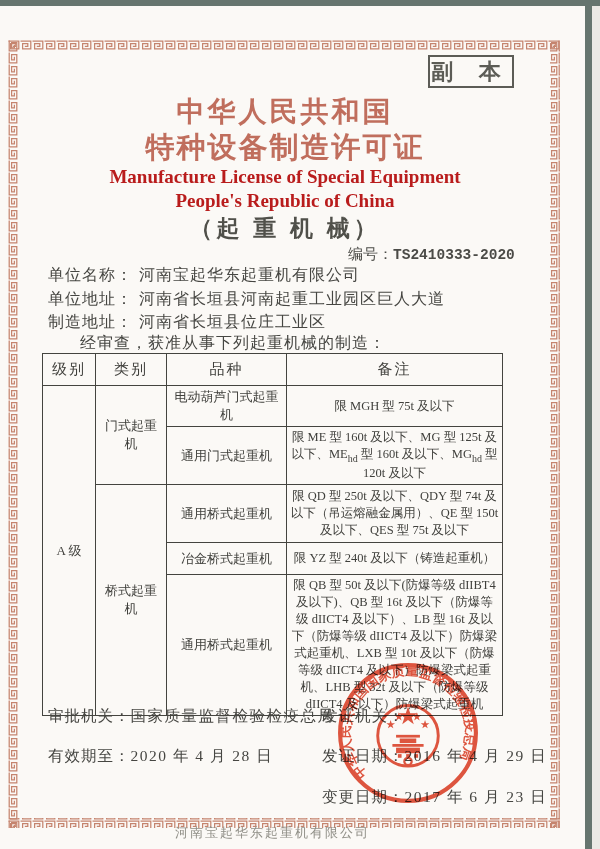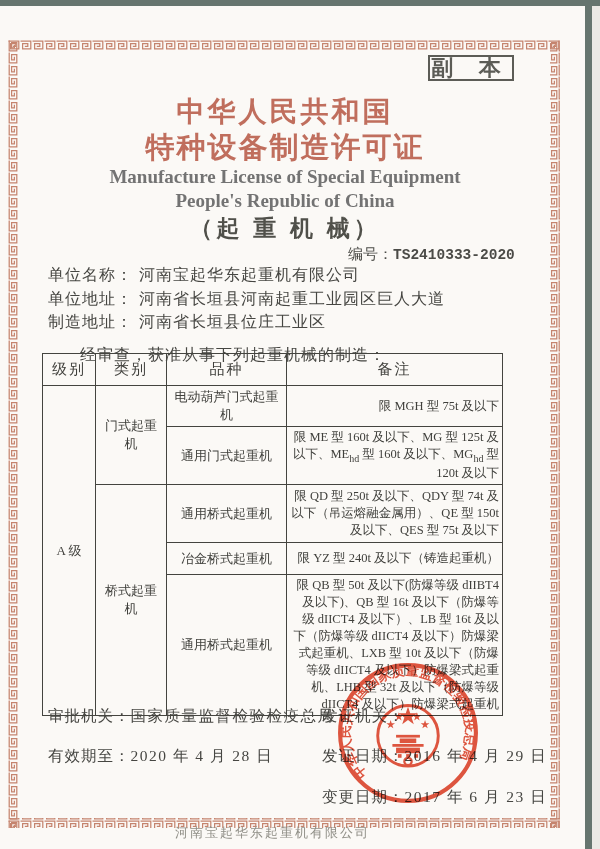--- a/index.html
+++ b/index.html
@@ -9,29 +9,29 @@
     font-family:"Liberation Serif","DejaVu Serif",serif;
     color:#4b4b47;
   }
   .abs{position:absolute;}
   
   .scan-top{left:0;top:0;width:600px;height:6px;background:#66756f;}
   .scan-right{left:585px;top:0;width:7px;height:849px;background:#66756f;}
   .scan-right-margin{left:592px;top:0;width:8px;height:849px;background:#ebe9e5;}
   
   .copy-box{
-    left:428px;top:55px;width:86px;height:26px;
+    left:428px;top:55px;width:86px;height:33px;
     border:2.5px solid #5c5c56;display:flex;align-items:center;justify-content:center;
     font-size:22px;font-weight:bold;letter-spacing:10px;color:#5c5c56;
     box-sizing:border-box;background:#fbf9f6;
   }
   .title-cn{left:0;width:570px;text-align:center;color:#c06e5d;font-weight:bold;}
   .title-cn1{top:93px;font-size:28px;letter-spacing:3px;}
   .title-cn2{top:128px;font-size:29px;letter-spacing:2px;}
-  .title-en{left:0;width:570px;text-align:center;color:#737373;font-weight:bold;font-size:19px;}
+  .title-en{left:0;width:570px;text-align:center;color:#b91c1c;font-weight:bold;font-size:19px;}
   .title-en1{top:166px;}
   .title-en2{top:190px;}
   .cat-line{left:0;top:213px;width:570px;text-align:center;color:#50504a;font-size:23px;font-weight:bold;letter-spacing:4px;}
   .license-line{left:348px;top:245px;font-size:15px;color:#4b4b47;}
   .license-no{font-family:"Liberation Mono","DejaVu Sans Mono",monospace;font-size:14.5px;font-weight:bold;}
   .info-line{left:48px;font-size:16px;color:#464642;white-space:nowrap;}
   .info-label{letter-spacing:1px;}
   .info-value{margin-left:6px;letter-spacing:1px;}
   .note-line{left:80px;font-size:16px;color:#464642;letter-spacing:1px;}
   
@@ -39,21 +39,21 @@
     position:absolute;left:42px;top:353px;width:460px;
     border-collapse:collapse;table-layout:fixed;
     font-size:13px;color:#3f3f3b;
   }
   table.lic td,table.lic th{
     border:1.4px solid #44443f;vertical-align:middle;
     padding:2px 3px;font-weight:normal;
   }
   th.hdr{font-size:15px;letter-spacing:2px;height:27px;margin-top:20px;}
   td.c-grade,td.c-cat,td.c-var{text-align:center;}
-  td.c-remark{text-align:right;padding:3px 7px;font-size:12.5px;line-height:1.36;}
+  td.c-remark{text-align:center;padding:3px 7px;font-size:12.5px;line-height:1.36;}
   tr.row-0 td{height:27px;}
   tr.row-1 td{height:43px;}
   tr.row-2 td{height:53px;}
   tr.row-3 td{height:27px;}
   tr.row-4 td{height:118px;}
   td.c-remark sub{font-size:10px;}
   
   .field{font-size:15.5px;color:#464642;white-space:nowrap;}
   .field .lab{letter-spacing:1px;}
   .field .val{letter-spacing:1.5px;}
@@ -102,21 +102,21 @@
 
 <div class="abs info-line" style="top:265px;font-family:Liberation Mono, monospace;">
   <span class="info-label">单位名称：</span><span class="info-value">河南宝起华东起重机有限公司</span>
 </div>
 <div class="abs info-line" style="top:289px;">
   <span class="info-label">单位地址：</span><span class="info-value">河南省长垣县河南起重工业园区巨人大道</span>
 </div>
 <div class="abs info-line" style="top:312px;">
   <span class="info-label">制造地址：</span><span class="info-value">河南省长垣县位庄工业区</span>
 </div>
-<div class="abs note-line" style="top:345px;">经审查，获准从事下列起重机械的制造：</div>
+<div class="abs note-line" style="top:333px;">经审查，获准从事下列起重机械的制造：</div>
 
 <table class="lic">
   <colgroup>
     <col style="width:53px">
       <col style="width:71px">
       <col style="width:120px">
       <col style="width:216px">
   </colgroup>
   <tbody id="lic-body">
       <tr>

